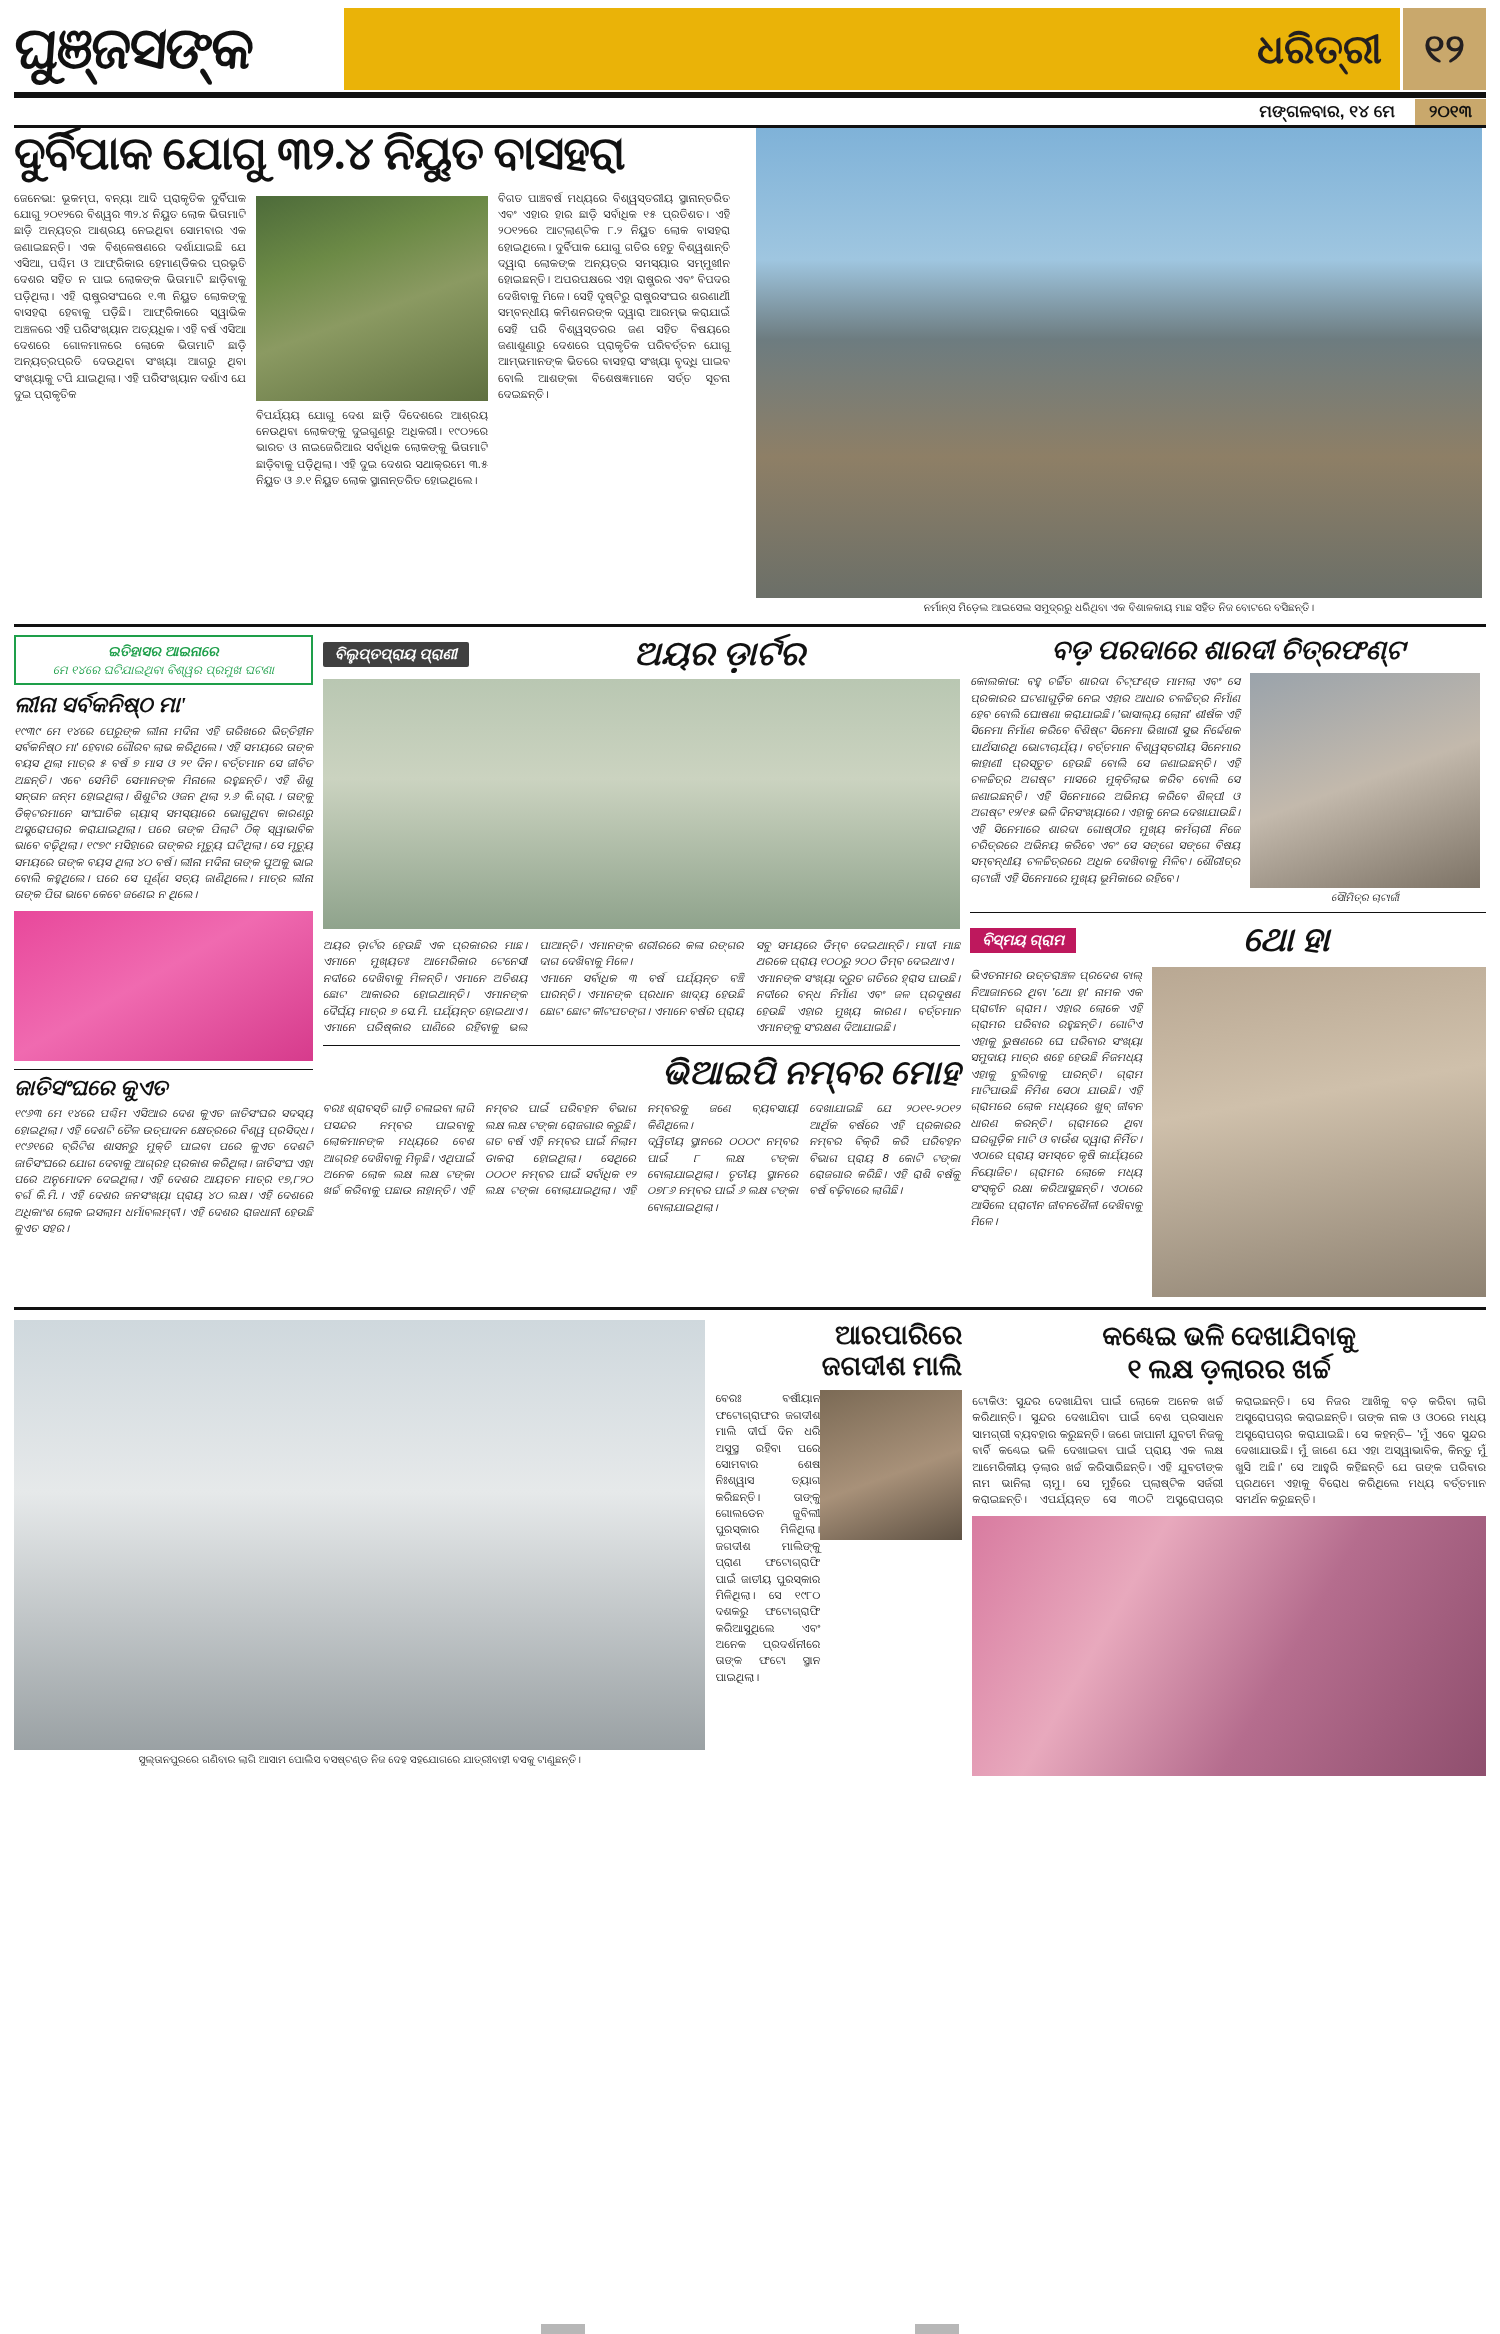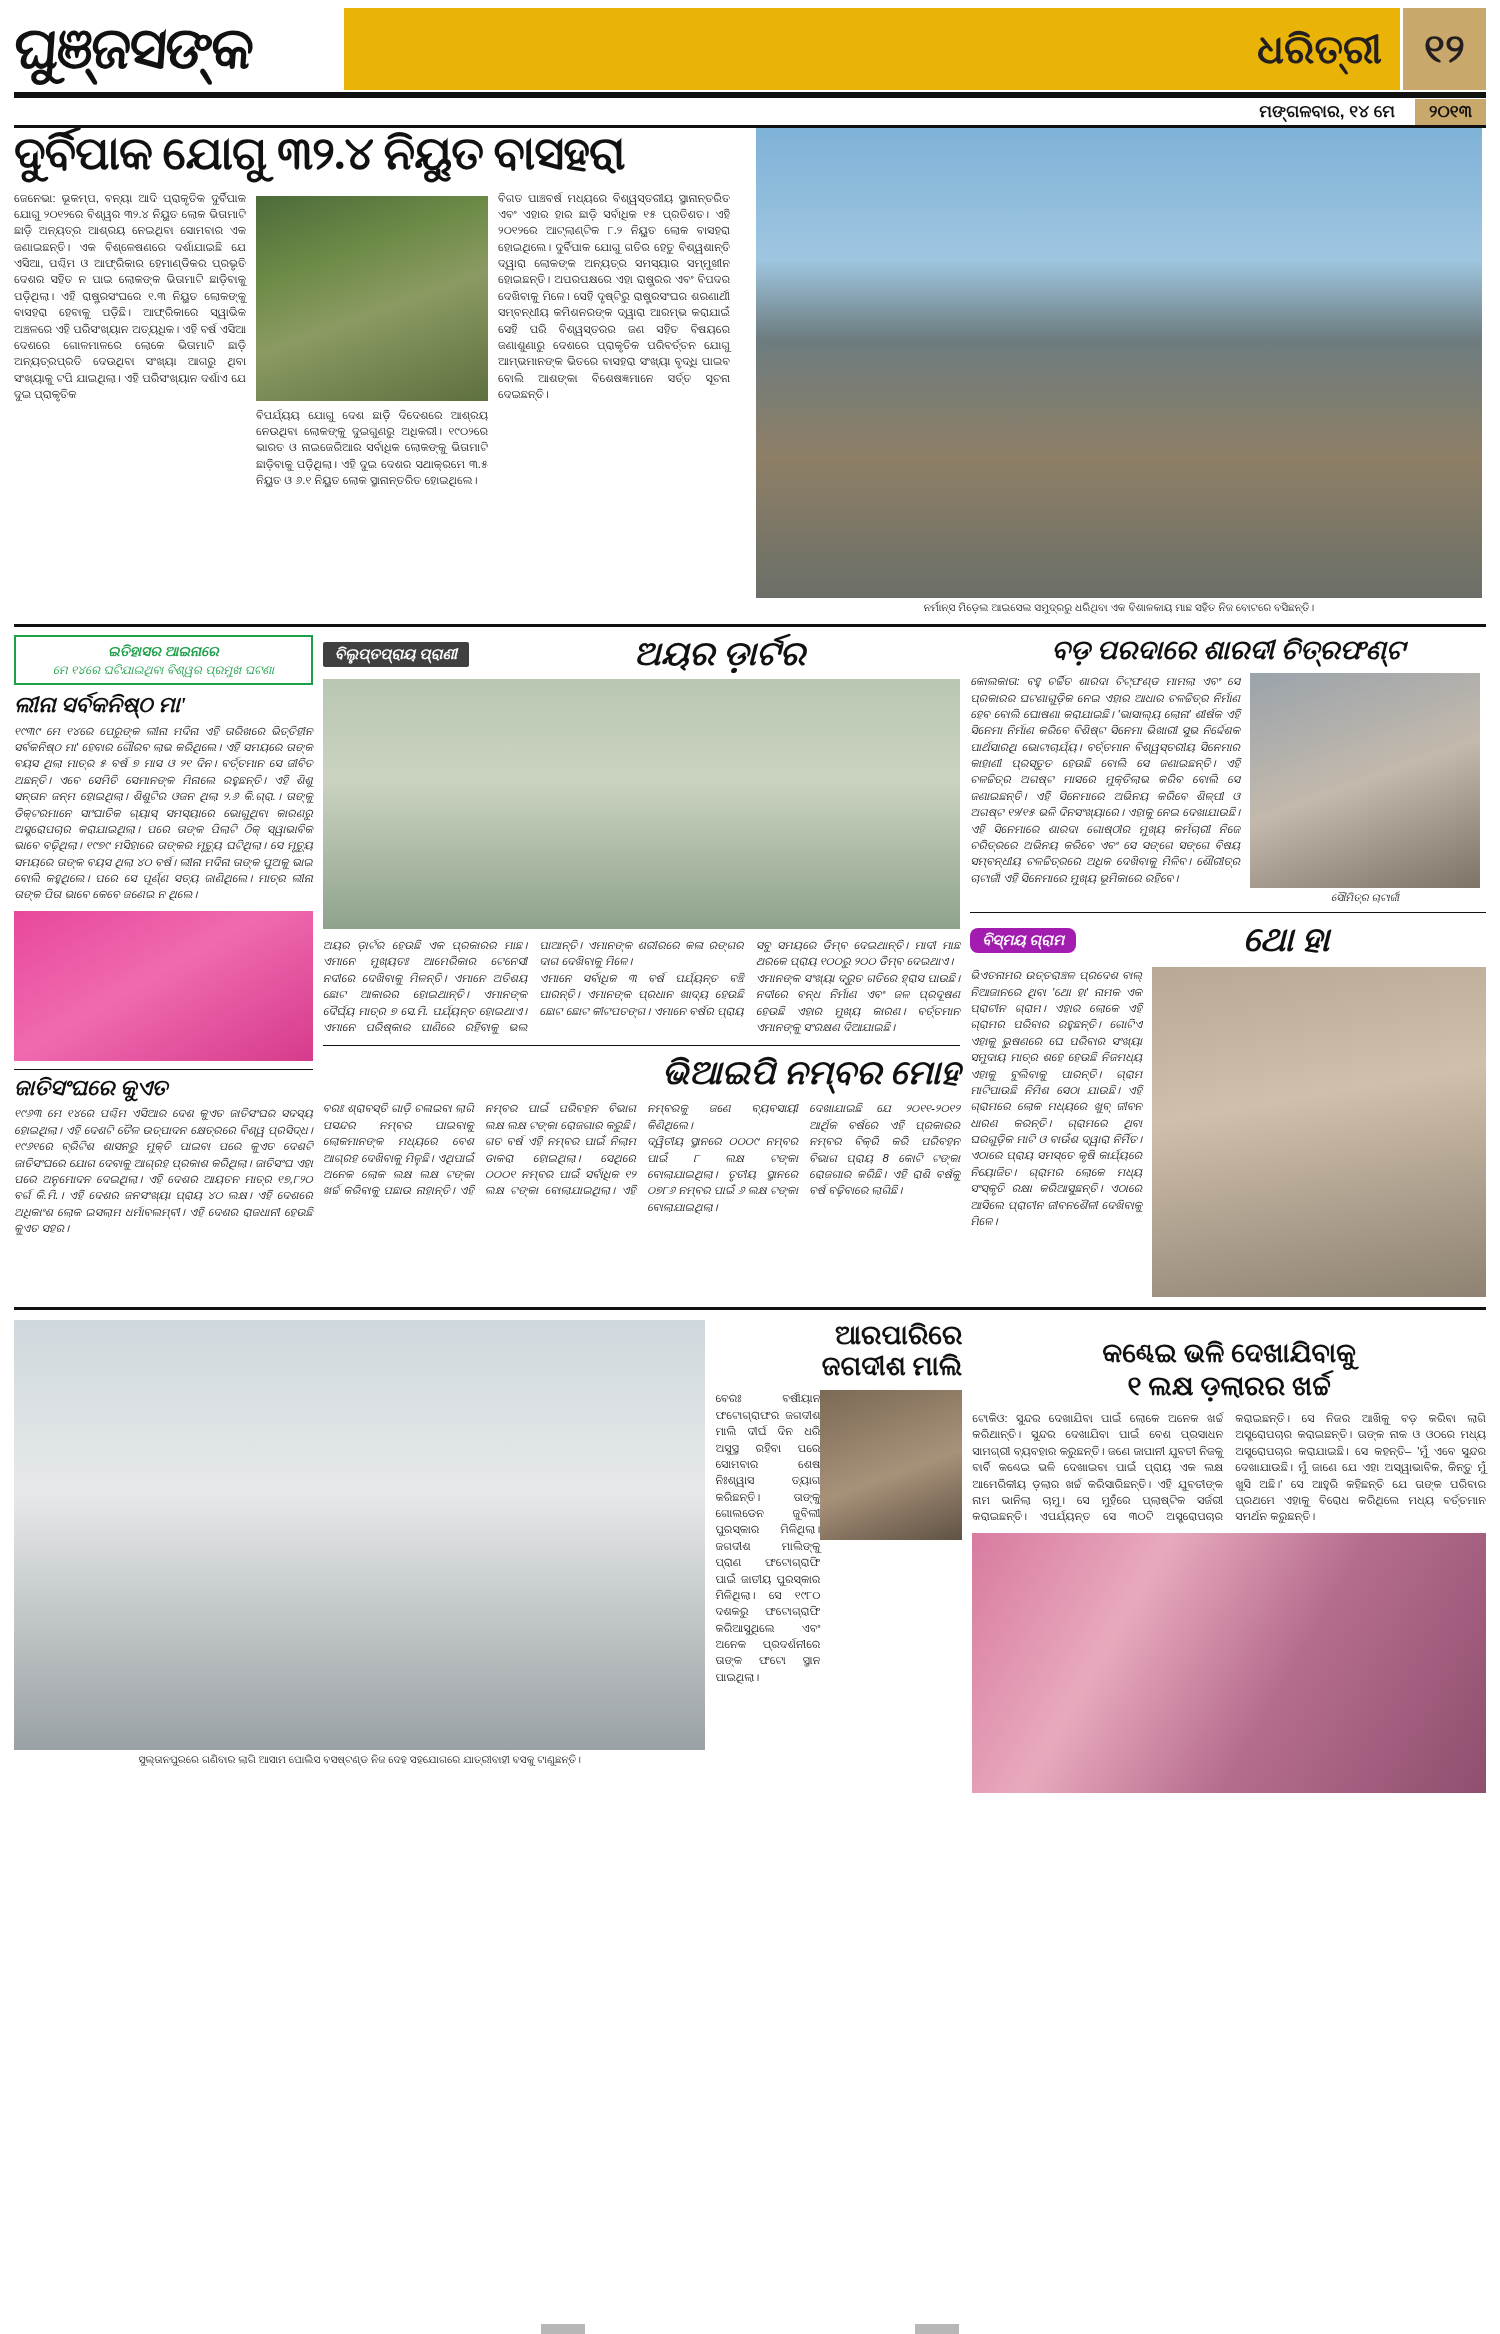--- a/index.html
+++ b/index.html
@@ -86,22 +86,22 @@
   .col-a { width:300px; }
   .col-b { width:640px; }
   .col-c { width:518px; }
 
   .banner-green {
     background:#404040; color:#fff; font-size:15px; font-weight:bold;
     padding:4px 12px; display:inline-block; border-radius:2px;
     font-family:"Liberation Serif", serif;
   }
   .banner-blue {
-    background:#a21caf; color:#fff; font-size:15px; font-weight:bold;
-    padding:4px 12px; display:inline-block; border-radius:8px;
+    background:#be185d; color:#fff; font-size:15px; font-weight:bold;
+    padding:4px 12px; display:inline-block; border-radius:0;
     font-family:"Liberation Serif", serif;
   }
   .box-head-green {
     border:2px solid #1e9f4a; padding:6px 8px; text-align:center;
     color:#1e9f4a;
   }
   .box-head-green .l1 { font-size:14px; font-weight:bold; }
   .box-head-green .l2 { font-size:12px; margin-top:3px; }
 
   .h2 { font-size:27px; }
@@ -111,21 +111,21 @@
   .two-col { column-count:2; column-gap:12px; }
   .three-col { column-count:3; column-gap:12px; }
   .four-col { column-count:4; column-gap:11px; }
 
   .fish-photo { width:100%; height:250px; margin:6px 0 8px; }
 
   
   .bottom { display:flex; gap:10px; margin-top:10px; }
   .bot-left { width:700px; }
   .bot-mid { width:250px; }
-  .bot-right { width:520px;margin-top:17px; }
+  .bot-right { width:520px; }
   .bus-photo { width:100%; height:430px; }
 
   .footer-marks { position:absolute; bottom:6px; left:0; width:100%; display:flex; justify-content:center; gap:330px; }
   .fmark { width:44px; height:12px; background:#b7b7b7; }
 
   .imgcap-left { font-size:10.5px; padding-top:3px; }
 </style>
 </head>
 <body>
 

